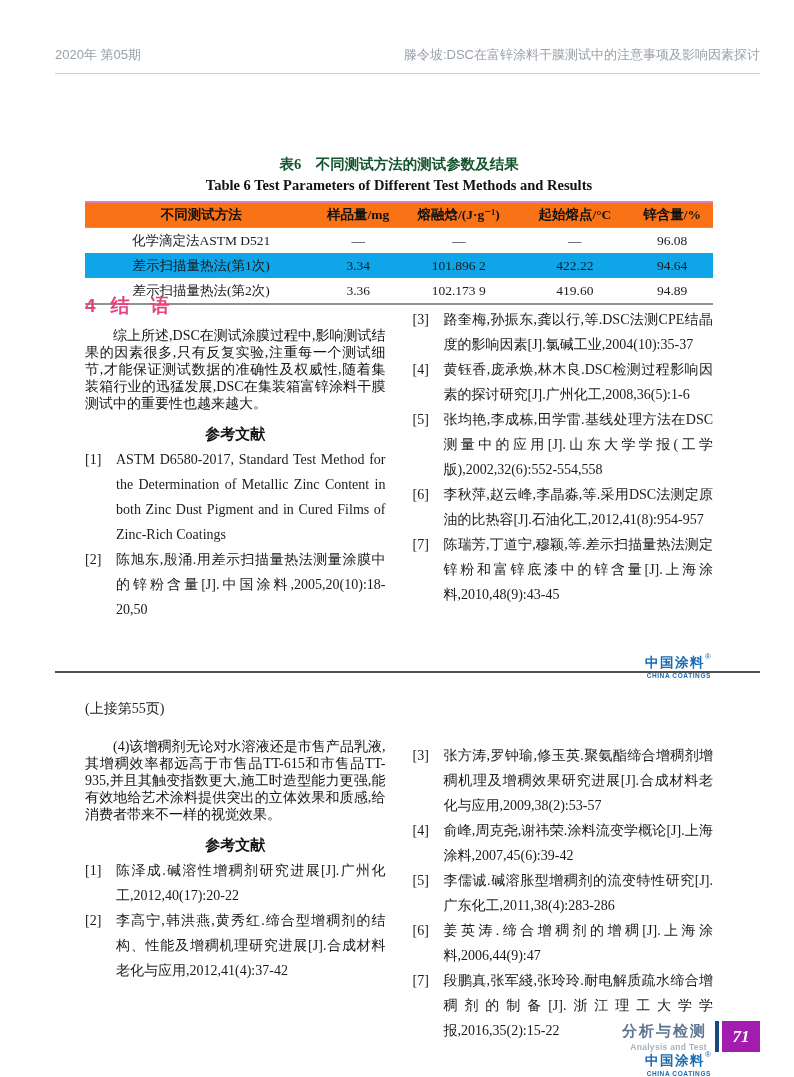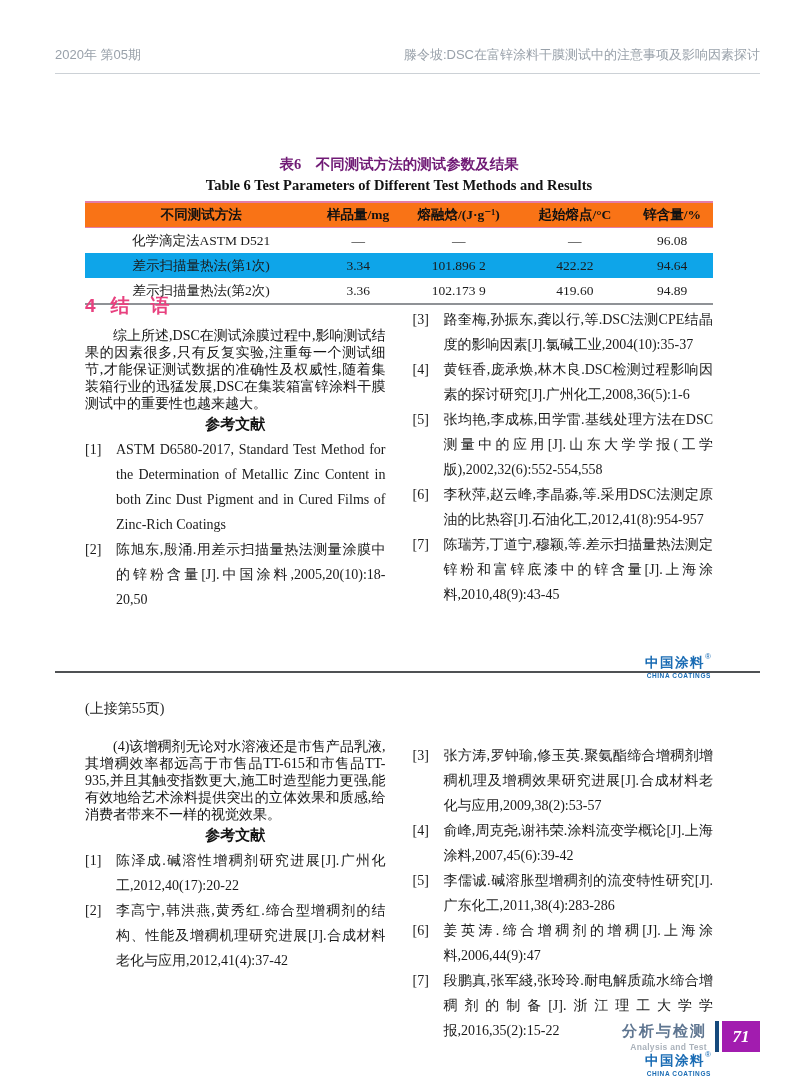--- a/index.html
+++ b/index.html
@@ -16,21 +16,21 @@
   .header{
     position:absolute;left:55px;right:54px;top:46px;
     display:flex;justify-content:space-between;align-items:flex-end;
     padding-bottom:9px;
     border-bottom:1px solid #ccd1d6;
     color:#99a1aa;font-size:13px;
     font-family:"Liberation Sans","DejaVu Sans",sans-serif;
   }
   
   .table-block{position:absolute;left:85px;width:628px;top:155px;}
-  .tbl-title-zh{text-align:center;font-weight:bold;font-size:14.5px;color:#701a75;}
+  .tbl-title-zh{text-align:center;font-weight:bold;font-size:14.5px;color:#14532d;}
   .tbl-title-en{text-align:center;font-weight:bold;font-size:14.5px;color:#111;margin-top:3px;
     font-family:"Liberation Serif","DejaVu Serif",serif;}
   table.results{
     width:100%;border-collapse:collapse;margin-top:7px;
     font-size:13.5px;
   }
   table.results th{
     background:#f97316;font-weight:bold;color:#111;
     padding:3px 2px;text-align:center;
     border-top:2px solid #e27ea9;border-bottom:1.5px solid #e27ea9;
@@ -51,21 +51,21 @@
     margin:0 0 8px 0;letter-spacing:1px;
   }
   .section-heading .sec-no{margin-right:14px;}
   .para{
     font-size:14px;line-height:17px;text-align:justify;
     text-indent:2em;margin:0;color:#141414;
   }
   .continued-note{font-size:14px;color:#222;margin:0 0 20px 0;}
   .ref-heading{
     text-align:center;font-weight:bold;font-size:15px;color:#111;
-    margin:3px 0 3px 0;
+    margin:13px 0 3px 0;
   }
   .ref-list{font-size:14px;line-height:25px;}
   .ref-item{display:flex;}
   .ref-no{width:31px;flex-shrink:0;}
   .ref-text{flex:1;text-align:justify;}
   
   .logo{
     text-align:right;color:#1a6cb4;
     font-family:"Liberation Sans","DejaVu Sans",sans-serif;
     line-height:1.1;

